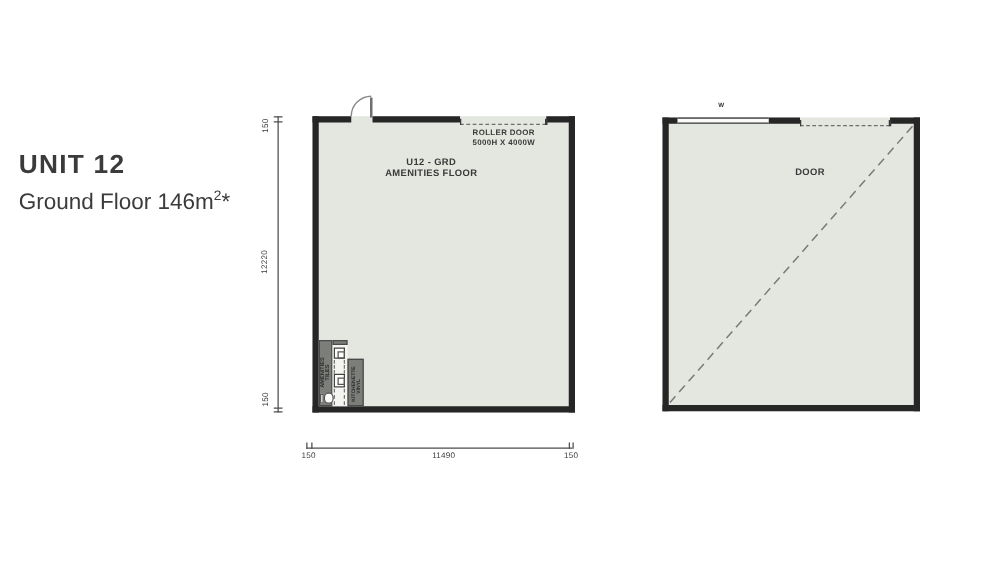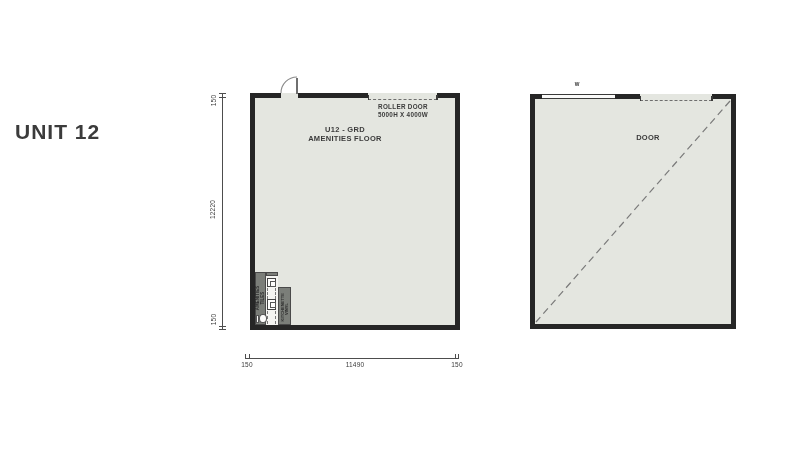--- a/index.html
+++ b/index.html
@@ -38,20 +38,23 @@
   .dim-text{position:absolute;font-size:6.5px;color:#3a3a3a;text-align:center;letter-spacing:.2px;}
   .rot90{transform:rotate(-90deg);}
   svg{overflow:visible;}
 </style>
 </head>
 <body>
 
 <div class="stage">
 
   <div class="abs unit-title">UNIT 12</div>
+  <div class="abs unit-subtitle">
+    <span>Ground Floor 146m</span><sup>2</sup><span>*</span>
+  </div>
 
   <div class="plan plan1">
 
     <div class="wall" style="left:0;top:0;width:5px;height:237px;"></div>
     <div class="wall" style="left:205px;top:0;width:5px;height:237px;"></div>
     <div class="wall" style="left:0;top:232px;width:210px;height:5px;"></div>
     <div class="wall" style="left:0;top:0;width:31px;height:5px;"></div>
     <div class="wall" style="left:48px;top:0;width:70px;height:5px;"></div>
     <div class="wall" style="left:187px;top:0;width:23px;height:5px;"></div>
 

